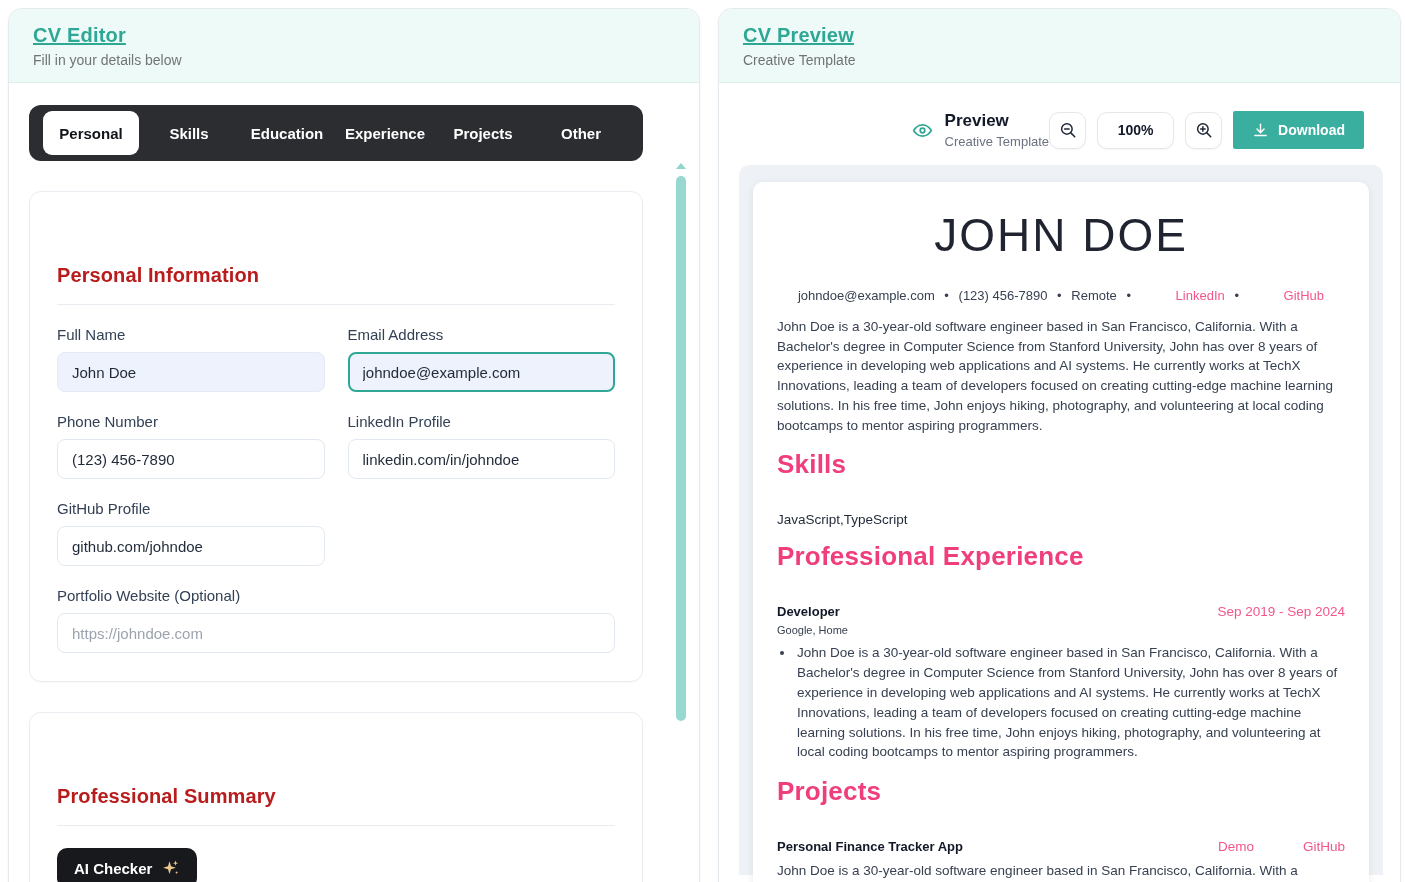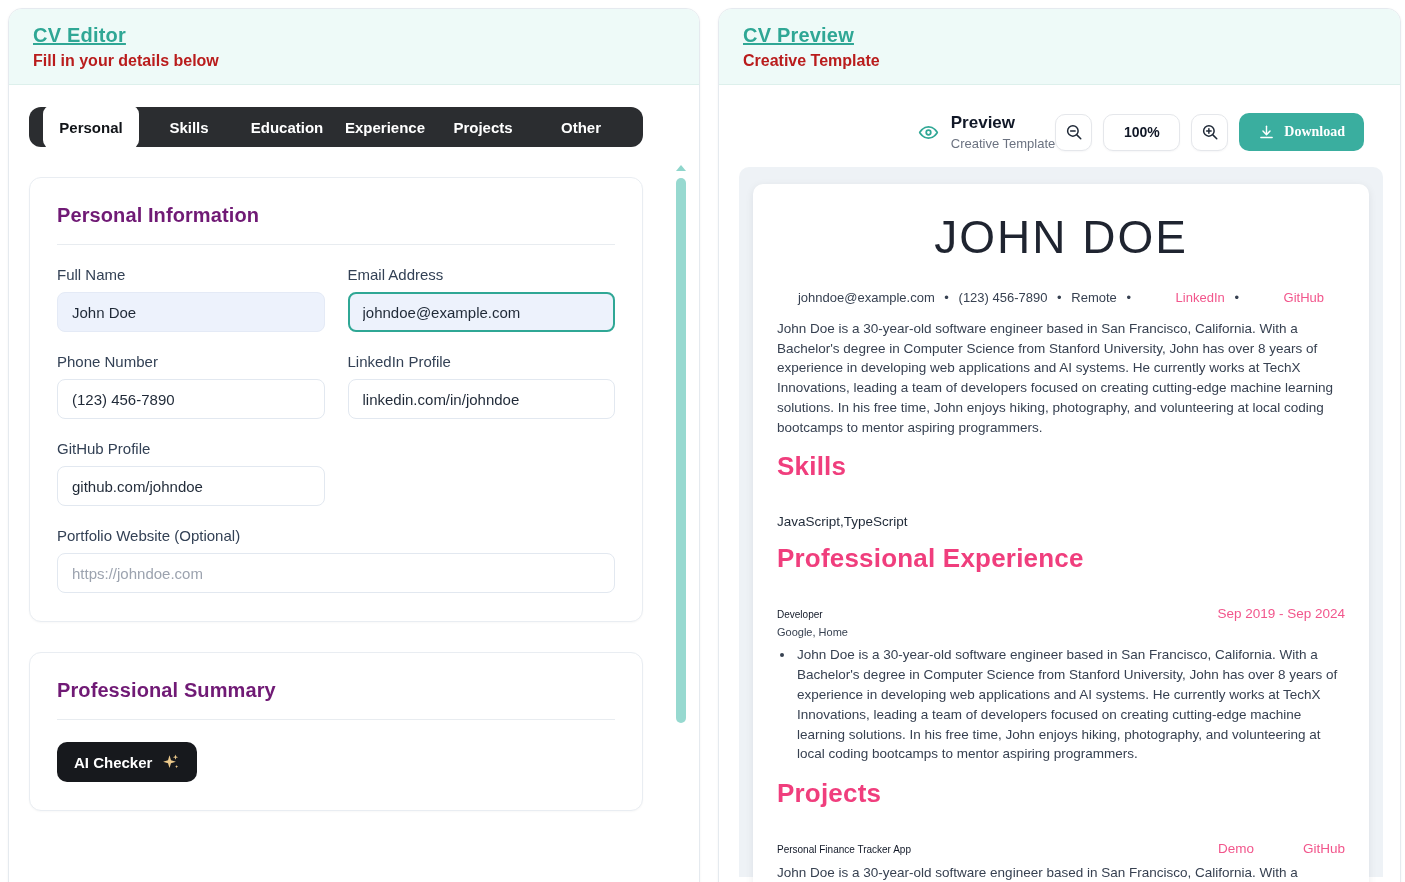--- a/index.html
+++ b/index.html
@@ -32,36 +32,36 @@
   }
   .panel-header h1 {
     color: #2fa795;
     font-size: 20px;
     font-weight: 600;
     letter-spacing: .2px;
     margin-bottom: 5px;
     text-decoration: underline;
   }
   .panel-header p {
-    color: #b91c1c;
-    font-size: 16px;
-    font-weight: 700;
+    color: #737373;
+    font-size: 14px;
+    font-weight: 400;
   }
 
   
   .editor-body {
     position: relative;
     padding: 22px 56px 20px 20px;
     height: 822px;
   }
 
   .tabbar {
     background: #2b2d30;
     border-radius: 12px;
-    height: 40px;
+    height: 56px;
     display: flex;
     align-items: center;
     padding: 14px;
     gap: 2px;
   }
   .tab {
     flex: 1;
     height: 44px;
     border: none;
     background: transparent;
@@ -79,24 +79,25 @@
 
   .card {
     margin-top: 30px;
     border: 1px solid #e9edf2;
     border-radius: 12px;
     background: #ffffff;
     padding: 26px 27px 28px 27px;
     box-shadow: 0 1px 2px rgba(15,23,42,.03);
   }
   .card h2 {
-    color: #701a75;
+    color: #b91c1c;
     font-size: 20px;
     font-weight: 700;
     letter-spacing: .1px;
+    margin-top: 46px;
   }
   .card .divider {
     border-bottom: 1px solid #e8ecf0;
     margin: 17px 0 21px 0;
   }
 
   .form-grid {
     display: grid;
     grid-template-columns: 1fr 1fr;
     column-gap: 23px;
@@ -201,23 +202,23 @@
     border: 1px solid #e5e7eb;
     border-radius: 10px;
     display: flex; align-items: center; justify-content: center;
     font-size: 14px; font-weight: 600; color: #111827;
     box-shadow: 0 1px 2px rgba(15,23,42,.04);
   }
   .download-btn {
     height: 38px;
     background: #3aae9f;
     border: none;
-    border-radius: 10px;
+    border-radius: 2px;
     color: #ffffff;
-    font-family: Liberation Serif, serif;
+    font-family: Liberation Sans, sans-serif;
     font-size: 14px;
     font-weight: 600;
     display: flex; align-items: center; gap: 9px;
     padding: 0 19px;
     cursor: pointer;
   }
 
   .preview-area {
     margin: 0 17px 0 20px;
     background: #eef2f6;
@@ -265,21 +266,21 @@
     margin: 14px 0 32px 0;
     letter-spacing: .2px;
   }
   .skills-text { font-size: 13.5px; color: #1f2937; margin: 0 0 14px 0; }
 
   .item-header {
     display: flex;
     justify-content: space-between;
     align-items: baseline;
   }
-  .item-title { font-size: 10px; font-weight: 400; color: #111827; }
+  .item-title { font-size: 13px; font-weight: 700; color: #111827; }
   .item-right { font-size: 13.5px; color: #f2568c; display: flex; gap: 14px; }
   .item-sub { font-size: 11px; color: #374151; margin-top: 5px; }
   .cv-bullets {
     margin: 7px 0 0 18px;
     font-size: 13.5px;
     line-height: 1.47;
     color: #374151;
   }
   .cv-bullets li { padding-left: 2px; }
   .project-desc { margin-top: 7px; }

